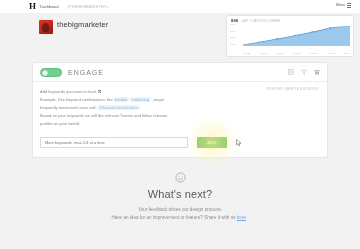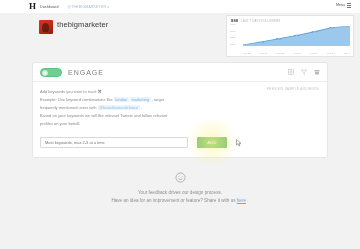--- a/index.html
+++ b/index.html
@@ -275,19 +275,20 @@
 
   <div class="whats-next">
     <span class="smiley">
       <svg viewBox="0 0 24 24" fill="none" stroke="currentColor" stroke-width="1.3">
         <circle cx="12" cy="12" r="10"></circle>
         <circle cx="8.5" cy="9.5" r="1" fill="currentColor" stroke="none"></circle>
         <circle cx="15.5" cy="9.5" r="1" fill="currentColor" stroke="none"></circle>
         <path d="M7.5 14.5 Q12 18.5 16.5 14.5"></path>
       </svg>
     </span>
+    <div class="wn-title">What's next?</div>
     <div class="wn-line">Your feedback drives our design process.</div>
     <div class="wn-line2">
       <span>Have an idea for an improvement or feature? Share it with us </span><a class="wn-link" href="#">here</a><span> .</span>
     </div>
   </div>
 
 </div>
 
 </body></html>

